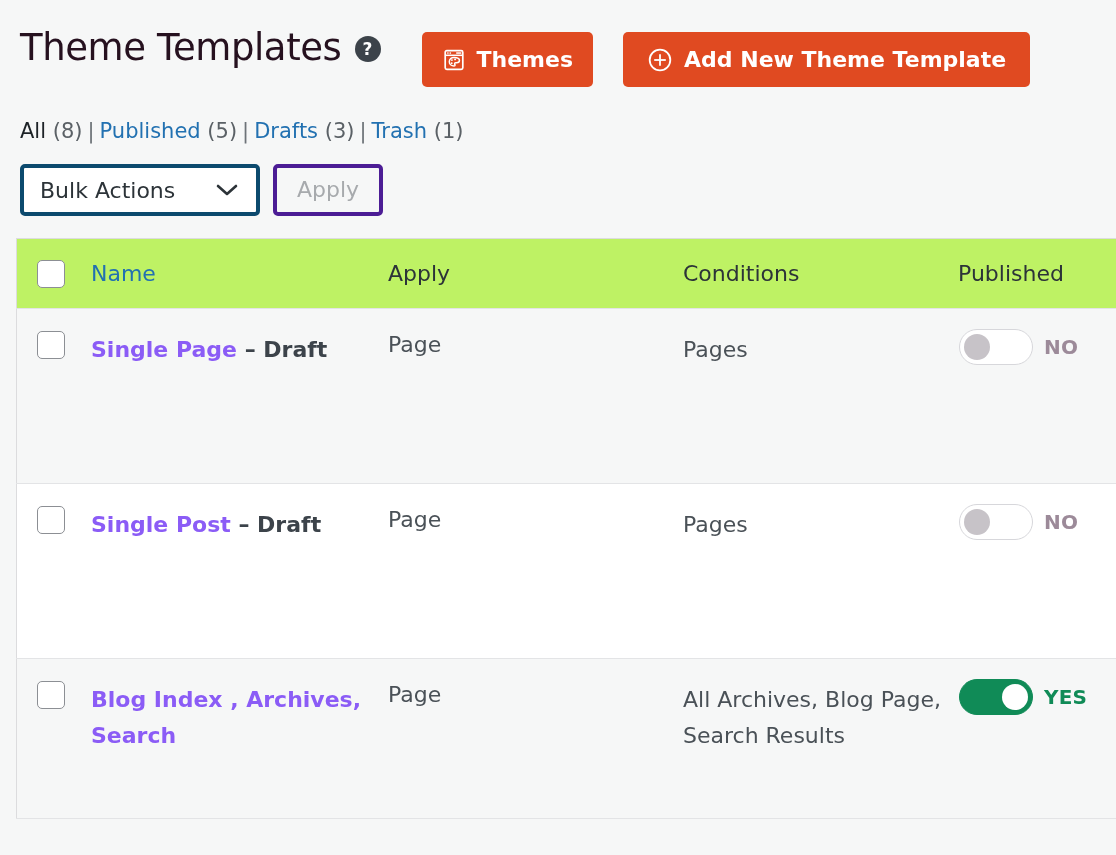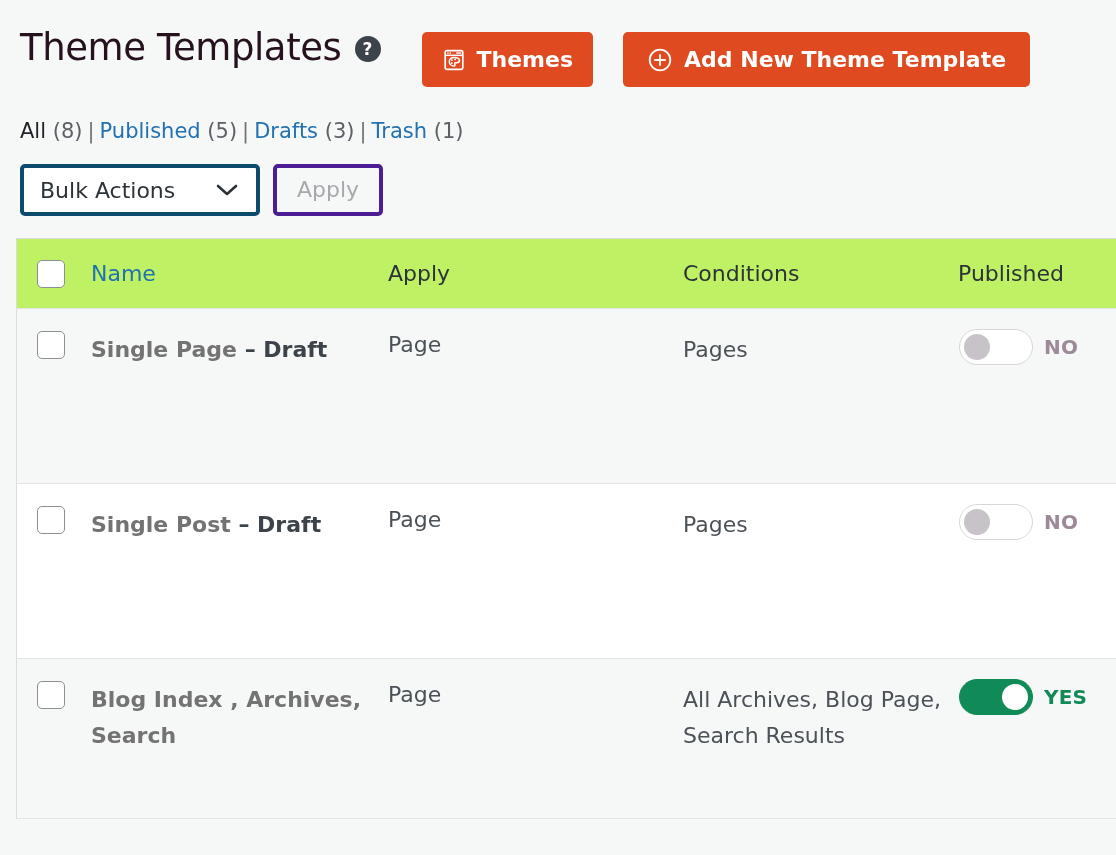--- a/index.html
+++ b/index.html
@@ -194,21 +194,21 @@
     display: block;
     cursor: pointer;
   }
   .row-title {
     font-size: 22px;
     font-weight: 700;
     line-height: 1.65;
     color: #3c434a;
   }
   .row-title a {
-    color: #737373;
+    color: #8b5cf6;
     text-decoration: none;
   }
   .cond-text { line-height: 1.65; }
 
   
   .pub-cell { padding-top: 20px; }
   .toggle-wrap {
     display: flex;
     align-items: center;
     gap: 11px;

